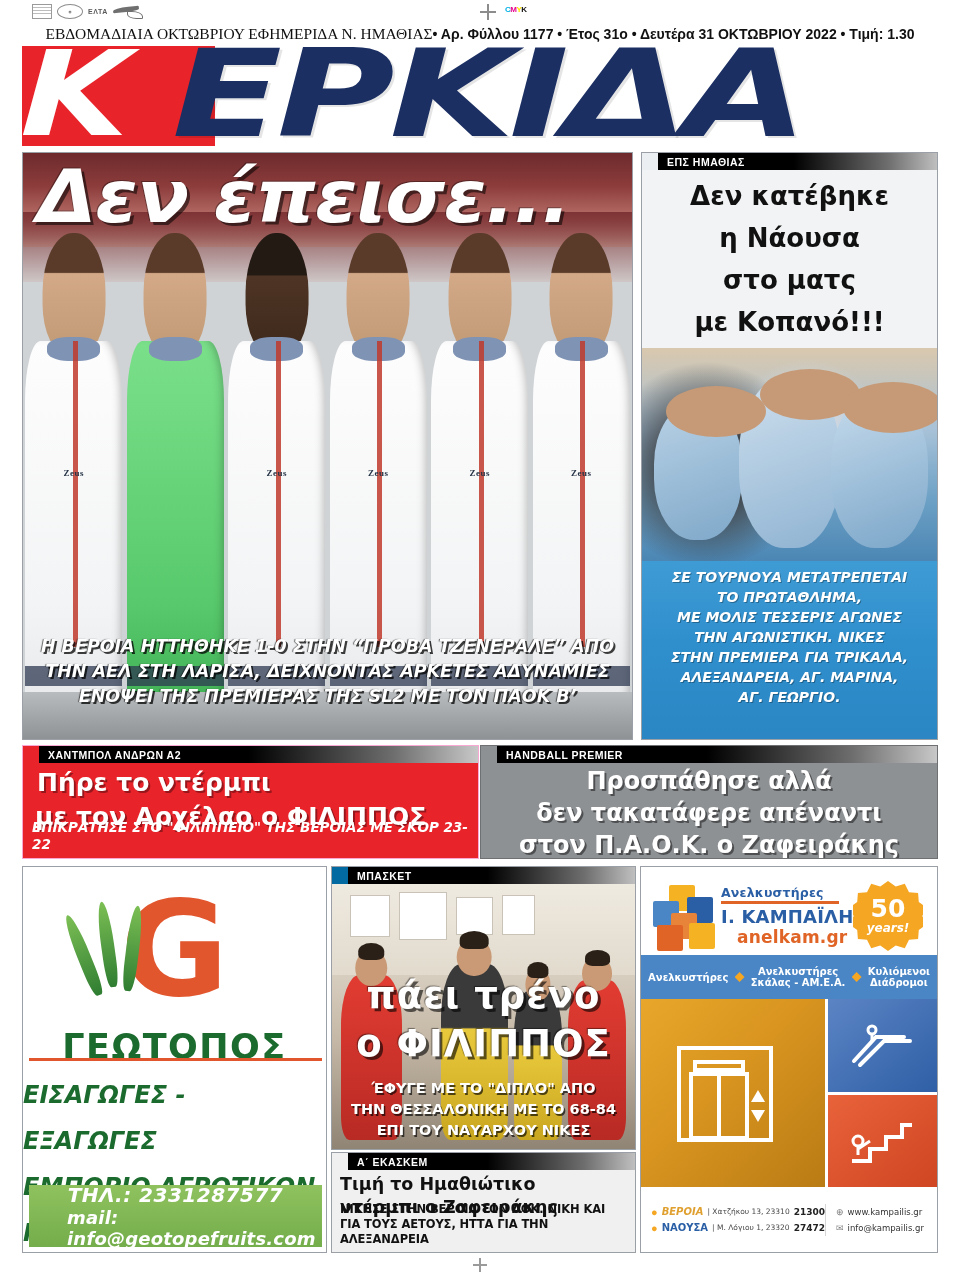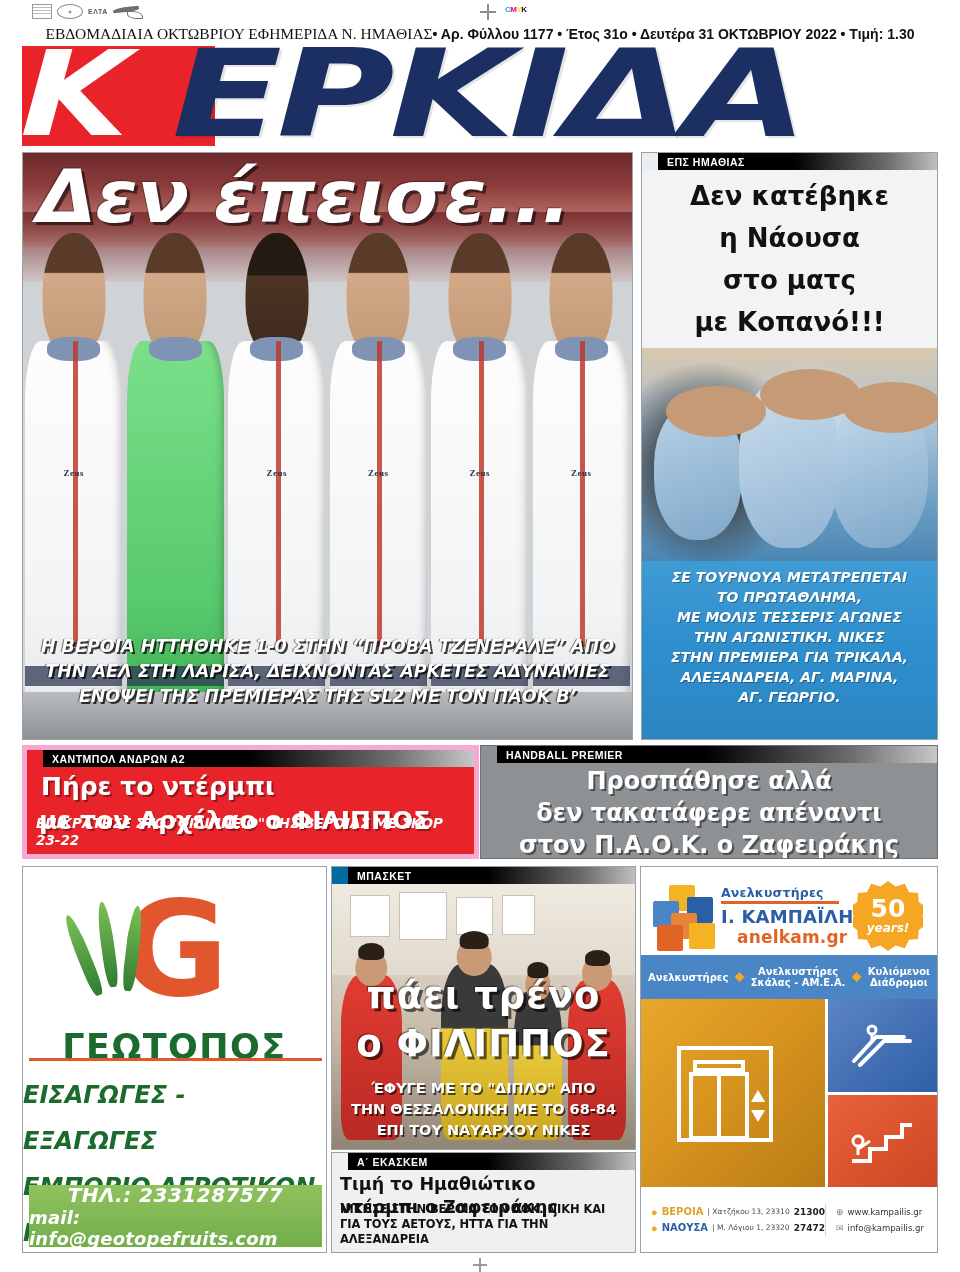--- a/index.html
+++ b/index.html
@@ -177,21 +177,21 @@
     position:absolute; left:0; top:414px; width:100%; text-align:center;
     font-family:"DejaVu Sans", sans-serif; font-style:italic; font-weight:bold;
     font-size:14px; line-height:20px; color:#ffffff;
     padding:0 8px;
     text-shadow:1px 1px 0 rgba(0,0,0,.30);
   }
 
   
   .hb-left {
     position:absolute; left:22px; top:745px; width:457px; height:114px;
-    background:#e8232a; border:5px solid #f9a8d4; overflow:hidden;
+    background:#e8232a; border:1px solid #f9a8d4; overflow:hidden;
   }
   .hb-left .h1 {
     position:absolute; left:0; top:20px; width:100%; padding:0 14px;
     font-family:"DejaVu Sans", sans-serif; font-weight:bold;
     font-size:25px; line-height:34px; color:#fff;
     text-shadow:2px 2px 0 rgba(0,0,0,.35);
   }
   .hb-left .h2 {
     position:absolute; left:0; top:54px; width:100%; padding:0 12px;
     font-family:"DejaVu Sans", sans-serif; font-weight:bold;
@@ -253,21 +253,21 @@
     position:absolute; left:6px; bottom:5px; width:293px; height:62px;
     background:linear-gradient(to bottom,#8fc25f,#74ad4b);
     display:flex; flex-direction:column; align-items:center; justify-content:center;
   }
   .geo-tel {
     font-family:"DejaVu Sans", sans-serif; font-style:italic; font-weight:bold;
     font-size:20px; color:#ffffff; letter-spacing:.5px;
   }
   .geo-mail {
     font-family:"DejaVu Sans", sans-serif; font-style:italic; font-weight:bold;
-    font-size:18px; color:#ffffff; letter-spacing:.2px;
+    font-size:18px; color:#ffffff; letter-spacing:.2px;padding-left:38px;
   }
 
   .basket {
     position:absolute; left:331px; top:866px; width:305px; height:284px;
     border:1px solid #9aa0a6; overflow:hidden; background:#0369a1;
   }
   .bk-photo { position:absolute; left:0; top:17px; width:100%; height:267px;
     background:linear-gradient(to bottom,#e7e1d6 0%,#dcd3c6 28%,#c5b8a6 58%,#8f8374 100%); }
   .bk-wall { position:absolute; left:0; top:0; width:100%; height:34%;
     background:linear-gradient(to bottom,#efeae0,#e1dacd); }
@@ -347,21 +347,21 @@
   .kp-icon { position:absolute; left:50%; top:50%; transform:translate(-50%,-50%); }
   .kp-contact {
     position:absolute; left:0; bottom:0; width:100%; height:64px;
     background:#fff; display:flex; align-items:center; padding:0 10px;
   }
   .kp-cl { flex:0 0 56%; }
   .kp-cr { flex:1; border-left:1px solid #d6d6d6; padding-left:10px; }
   .kp-row { display:flex; align-items:center; gap:4px; line-height:16px; white-space:nowrap; }
   .kp-pin { color:#f5a623; font-size:11px; }
   .kp-city { font-family:"DejaVu Sans", sans-serif; font-weight:bold; font-size:10px; color:#2a5fa5; }
-  .kp-city.o { color:#e0a030; }
+  .kp-city.o { color:#e0a030;font-style:italic; }
   .kp-addr { font-family:"DejaVu Sans", sans-serif; font-size:7.5px; color:#4a4a4a; }
   .kp-tel { font-family:"DejaVu Sans", sans-serif; font-weight:bold; font-size:9px; color:#222; }
   .kp-web { font-family:"DejaVu Sans", sans-serif; font-size:8.5px; color:#333; }
   .kp-gl { font-size:9px; color:#7d7d7d; }
 
   .bot-cross { position:absolute; left:473px; top:1258px; width:14px; height:14px; }
   .bot-cross:before,.bot-cross:after{ content:""; position:absolute; background:#9a9a9a; }
   .bot-cross:before{ left:6px; top:0; width:1.5px; height:14px; }
   .bot-cross:after{ left:0; top:6px; width:14px; height:1.5px; }
 </style>

